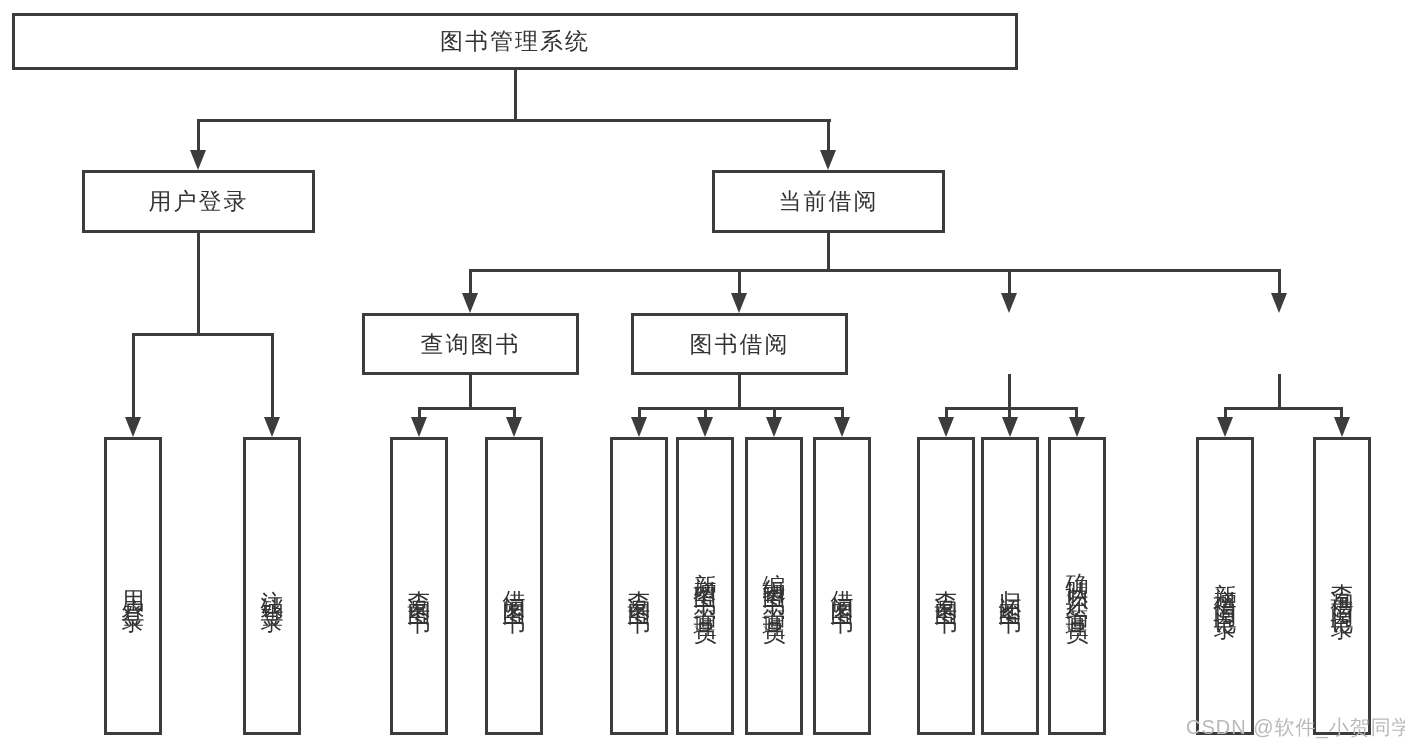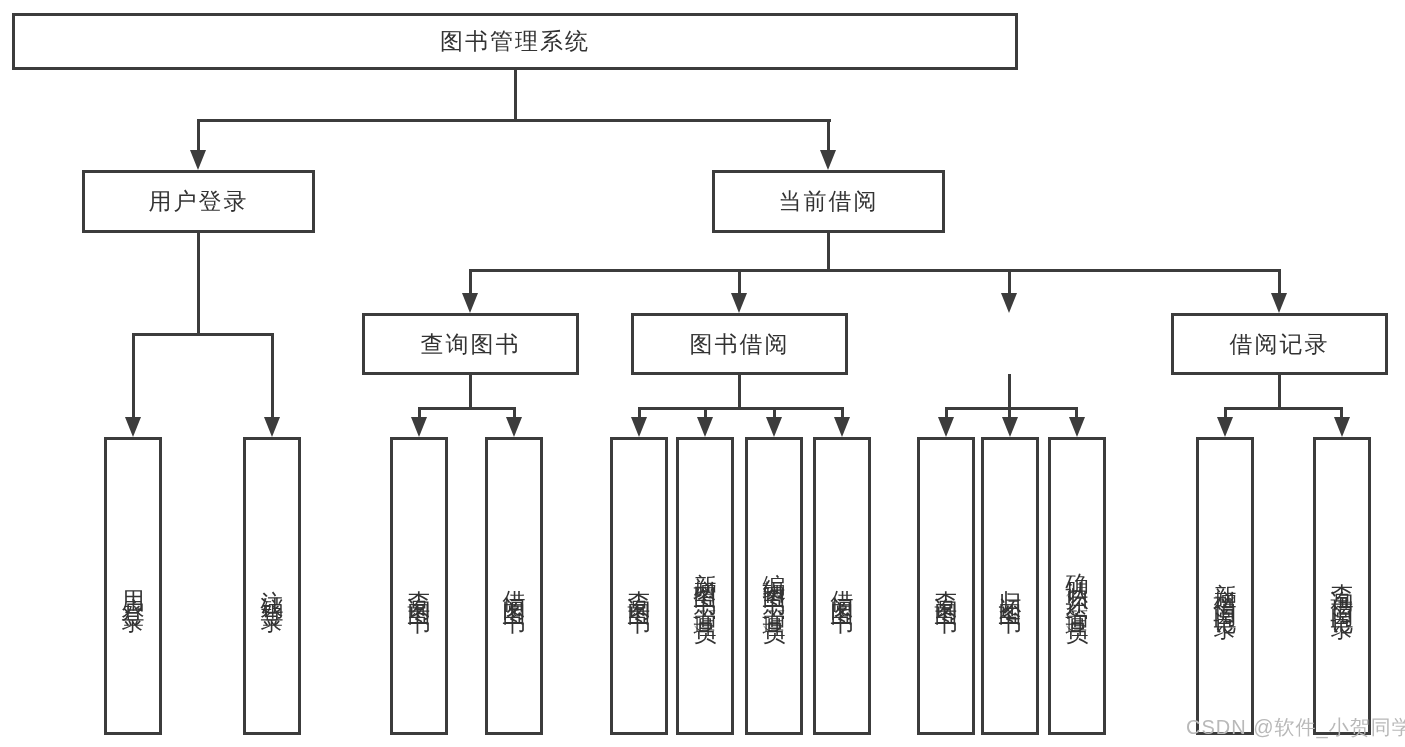--- a/index.html
+++ b/index.html
@@ -32,21 +32,20 @@
 
 <div class="stage">
 
   <div class="box hbox" style="left:12px;top:13px;width:1006px;height:57px;">图书管理系统</div>
 
   <div class="box hbox" style="left:82px;top:170px;width:233px;height:63px;">用户登录</div>
   <div class="box hbox" style="left:712px;top:170px;width:233px;height:63px;">当前借阅</div>
 
   <div class="box hbox" style="left:362px;top:313px;width:217px;height:62px;">查询图书</div>
   <div class="box hbox" style="left:631px;top:313px;width:217px;height:62px;">图书借阅</div>
-  <div class="box hbox" style="left:1171px;top:313px;width:217px;height:62px;">借阅记录</div>
 
   <div class="box vbox" style="left:104px;top:437px;width:58px;height:298px;">用户登录</div>
   <div class="box vbox" style="left:243px;top:437px;width:58px;height:298px;">注销登录</div>
 
   <div class="box vbox" style="left:390px;top:437px;width:58px;height:298px;">查询图书</div>
   <div class="box vbox" style="left:485px;top:437px;width:58px;height:298px;">借阅图书</div>
 
   <div class="box vbox" style="left:610px;top:437px;width:58px;height:298px;">查询图书</div>
   <div class="box vbox" style="left:676px;top:437px;width:58px;height:298px;">新增图书（管理员）</div>
   <div class="box vbox" style="left:745px;top:437px;width:58px;height:298px;">编辑图书（管理员）</div>

